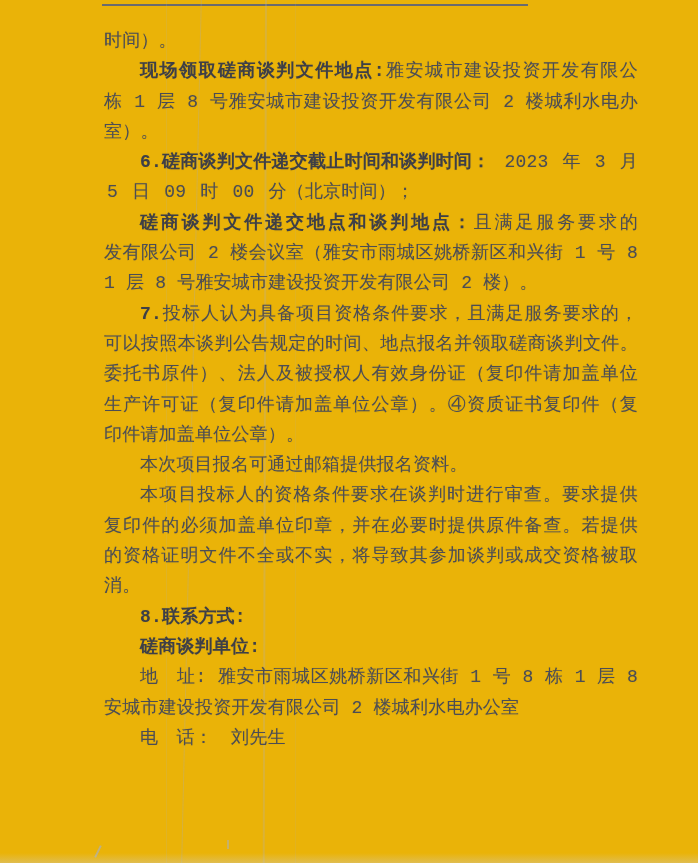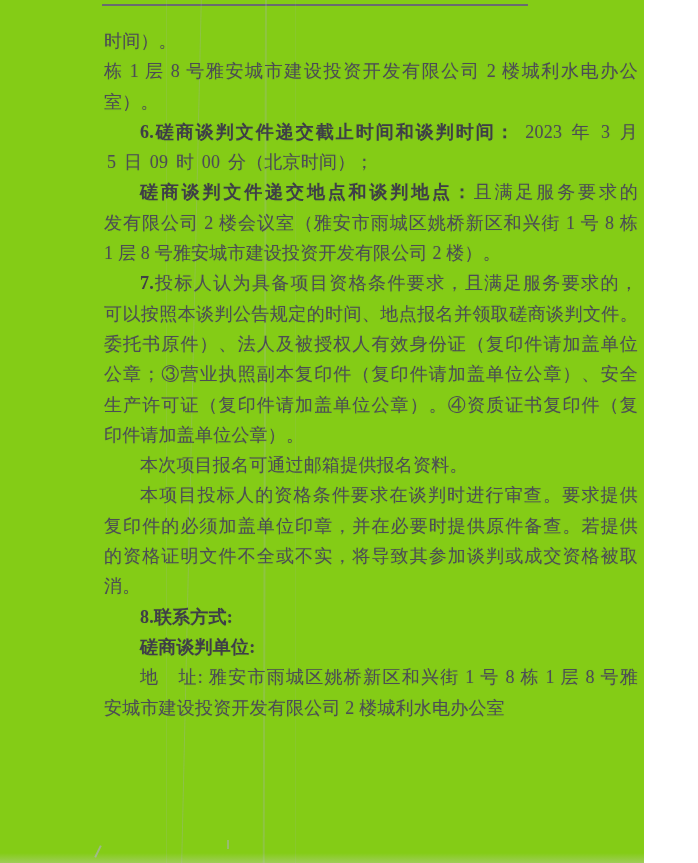--- a/index.html
+++ b/index.html
@@ -3,23 +3,24 @@
 <meta charset="utf-8">
 <style>
   html, body { margin: 0; padding: 0; }
   body {
     width: 698px; height: 863px;
     font-family: "Liberation Serif", "DejaVu Serif", serif;
     overflow: hidden;
   }
   .page {
     position: relative;
-    width: 644px; height: 863px;
-    background: #84cc16;
+    width: 698px; height: 863px;
+    background: #eab308;
     overflow: hidden;
+    font-family: Liberation Mono, monospace;
   }
   
   .top-rule {
     position: absolute;
     left: 102px; top: 4px;
     width: 426px; height: 2px;
     background: #6a6b6f;
   }
   
   .streak {
@@ -65,39 +66,40 @@
 <body>
 
 <div class="page">
   <div class="top-rule"></div>
   <div class="streak s1"></div>
   <div class="streak s2"></div>
   <div class="streak s3"></div>
   <div class="streak s4"></div>
   <div class="doc" id="doc-body">
       <div class="line"><span>时间）。</span></div>
+      <div class="line indent justify"><span class="b">现场领取磋商谈判文件地点:</span><span>雅安城市建设投资开发有限公</span></div>
       <div class="line justify"><span>栋 1 层 8 号雅安城市建设投资开发有限公司 2 楼城利水电办公</span></div>
       <div class="line"><span>室）。</span></div>
       <div class="line indent justify"><span class="b">6.磋商谈判文件递交截止时间和谈判时间：</span><span>&nbsp;</span><span class="u">2023</span><span> 年 </span><span class="u">3</span><span> 月</span></div>
       <div class="line"><span class="u">5</span><span> 日 </span><span class="u">09</span><span> 时 </span><span class="u">00</span><span> 分（北京时间）；</span></div>
       <div class="line indent justify"><span class="b">磋商谈判文件递交地点和谈判地点：</span><span>且满足服务要求的</span></div>
       <div class="line justify"><span>发有限公司 2 楼会议室（雅安市雨城区姚桥新区和兴街 1 号 8 栋</span></div>
       <div class="line"><span>1 层 8 号雅安城市建设投资开发有限公司 2 楼）。</span></div>
       <div class="line indent justify"><span class="b">7.</span><span>投标人认为具备项目资格条件要求，且满足服务要求的，</span></div>
       <div class="line justify"><span>可以按照本谈判公告规定的时间、地点报名并领取磋商谈判文件。</span></div>
       <div class="line justify"><span>委托书原件）、法人及被授权人有效身份证（复印件请加盖单位</span></div>
-      <div class="line justify"><span>公章；③营业执照副本复印件（复印件请加盖单位公章）、安全</span></div>
       <div class="line justify"><span>生产许可证（复印件请加盖单位公章）。④资质证书复印件（复</span></div>
       <div class="line"><span>印件请加盖单位公章）。</span></div>
       <div class="line indent"><span>本次项目报名可通过邮箱提供报名资料。</span></div>
       <div class="line indent justify"><span>本项目投标人的资格条件要求在谈判时进行审查。要求提供</span></div>
       <div class="line justify"><span>复印件的必须加盖单位印章，并在必要时提供原件备查。若提供</span></div>
       <div class="line justify"><span>的资格证明文件不全或不实，将导致其参加谈判或成交资格被取</span></div>
       <div class="line"><span>消。</span></div>
       <div class="line indent"><span class="b">8.联系方式:</span></div>
       <div class="line indent"><span class="b">磋商谈判单位:</span></div>
       <div class="line indent justify"><span>地　址: 雅安市雨城区姚桥新区和兴街 1 号 8 栋 1 层 8 号雅</span></div>
       <div class="line"><span>安城市建设投资开发有限公司 2 楼城利水电办公室</span></div>
+      <div class="line indent"><span>电　话：　刘先生</span></div>
     </div>
   <div class="mark m1"></div>
   <div class="mark m2"></div>
   <div class="bottom-shade"></div>
 </div>
 
 </body></html>

